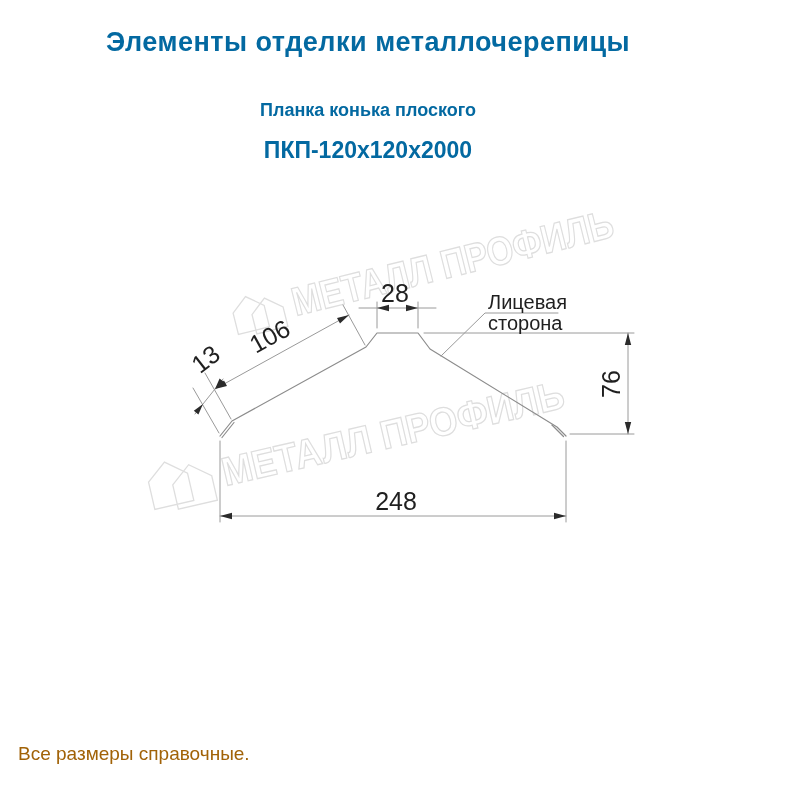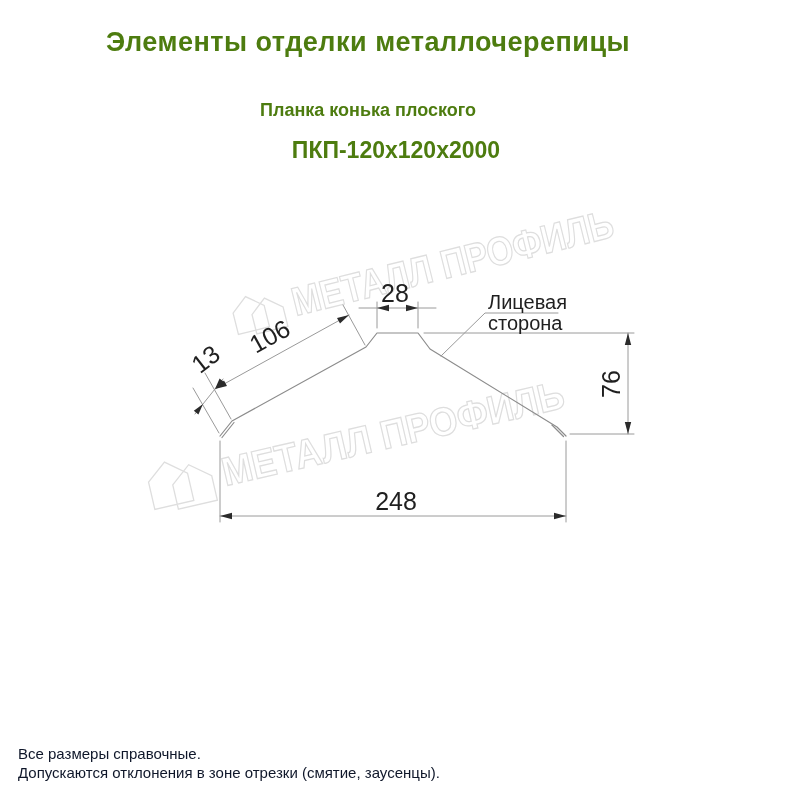--- a/index.html
+++ b/index.html
@@ -1,25 +1,25 @@
 <!DOCTYPE html>
 <html><head>
 <meta charset="utf-8">
 <style>
   html,body{margin:0;padding:0;}
   body{
     width:800px;height:800px;position:relative;background:#ffffff;
     font-family:"Liberation Sans", sans-serif;color:#1a1a1a;overflow:hidden;
   }
-  .hdr{position:absolute;left:0;width:736px;text-align:center;font-weight:bold;color:#4d7c0f;}
+  .hdr{position:absolute;left:0;width:736px;text-align:center;font-weight:bold;color:#0369a1;}
   .title{top:27px;font-size:27px;letter-spacing:.5px;}
   .product-name{top:100px;font-size:18px;}
-  .product-code{top:137px;font-size:23px;margin-left:28px;}
+  .product-code{top:137px;font-size:23px;}
   .drawing-svg{position:absolute;left:0;top:0;width:800px;height:800px;}
-  .notes{position:absolute;left:18px;top:744px;font-size:15px;line-height:19px;color:#0f172a;}
+  .notes{position:absolute;left:18px;top:744px;font-size:19px;line-height:19px;color:#a16207;}
   
   .wm{stroke:#dedede;fill:none;stroke-width:1.3px;}
   .wm-text{font-weight:bold;font-size:40px;}
   .pline{stroke:#8c8c8c;stroke-width:1.2px;fill:none;stroke-linejoin:round;stroke-linecap:round;}
   .dline{stroke:#9a9a9a;stroke-width:1px;fill:none;stroke-linecap:round;}
   .arrow{fill:#2b2b2b;stroke:none;}
   .dimtext{fill:#1f1f1f;font-size:25px;}
   .lbltext{fill:#1f1f1f;font-size:20px;}
 </style>
 </head>
@@ -94,14 +94,13 @@
   <text class="dimtext" x="620" y="384" text-anchor="middle" transform="rotate(-90 620 384)">76</text>
 
   <text class="dimtext" x="396" y="510" text-anchor="middle">248</text>
 
   <text class="lbltext" x="488" y="309">Лицевая</text>
   <text class="lbltext" x="488" y="330">сторона</text>
 </svg>
 
 <div class="notes">
   <div>Все размеры справочные.</div>
-  <div>Допускаются отклонения в зоне отрезки (смятие, заусенцы).</div>
 </div>
 
 </body></html>

